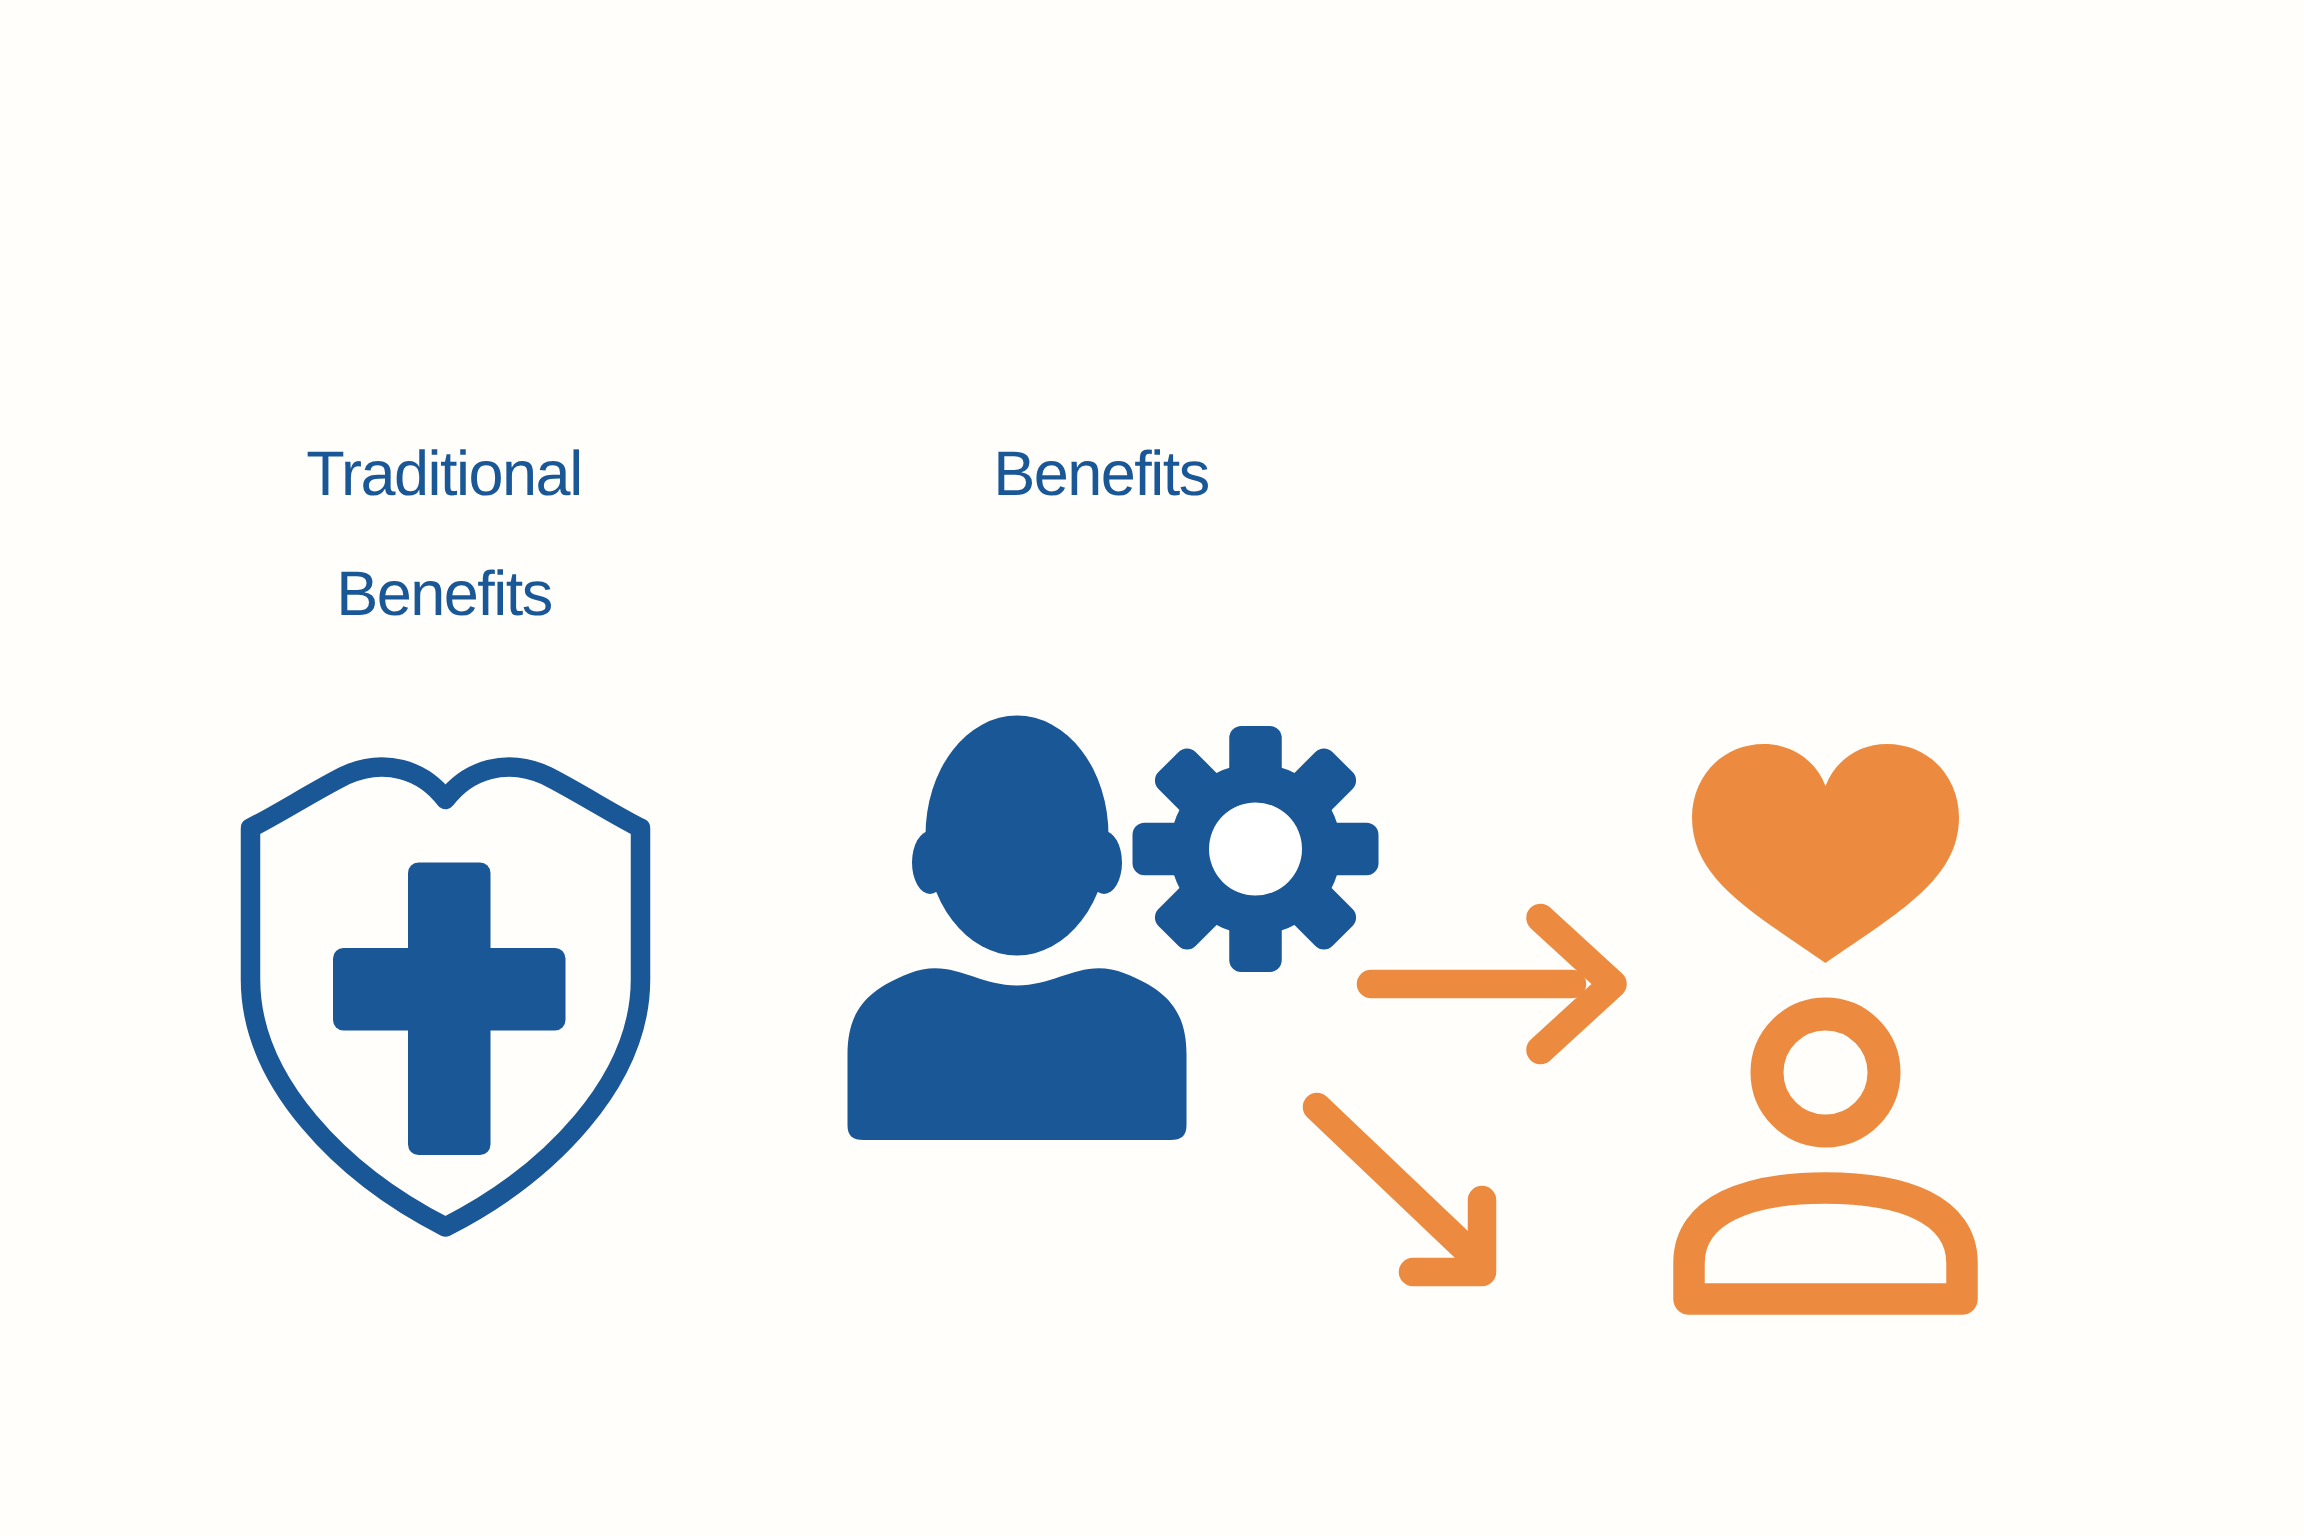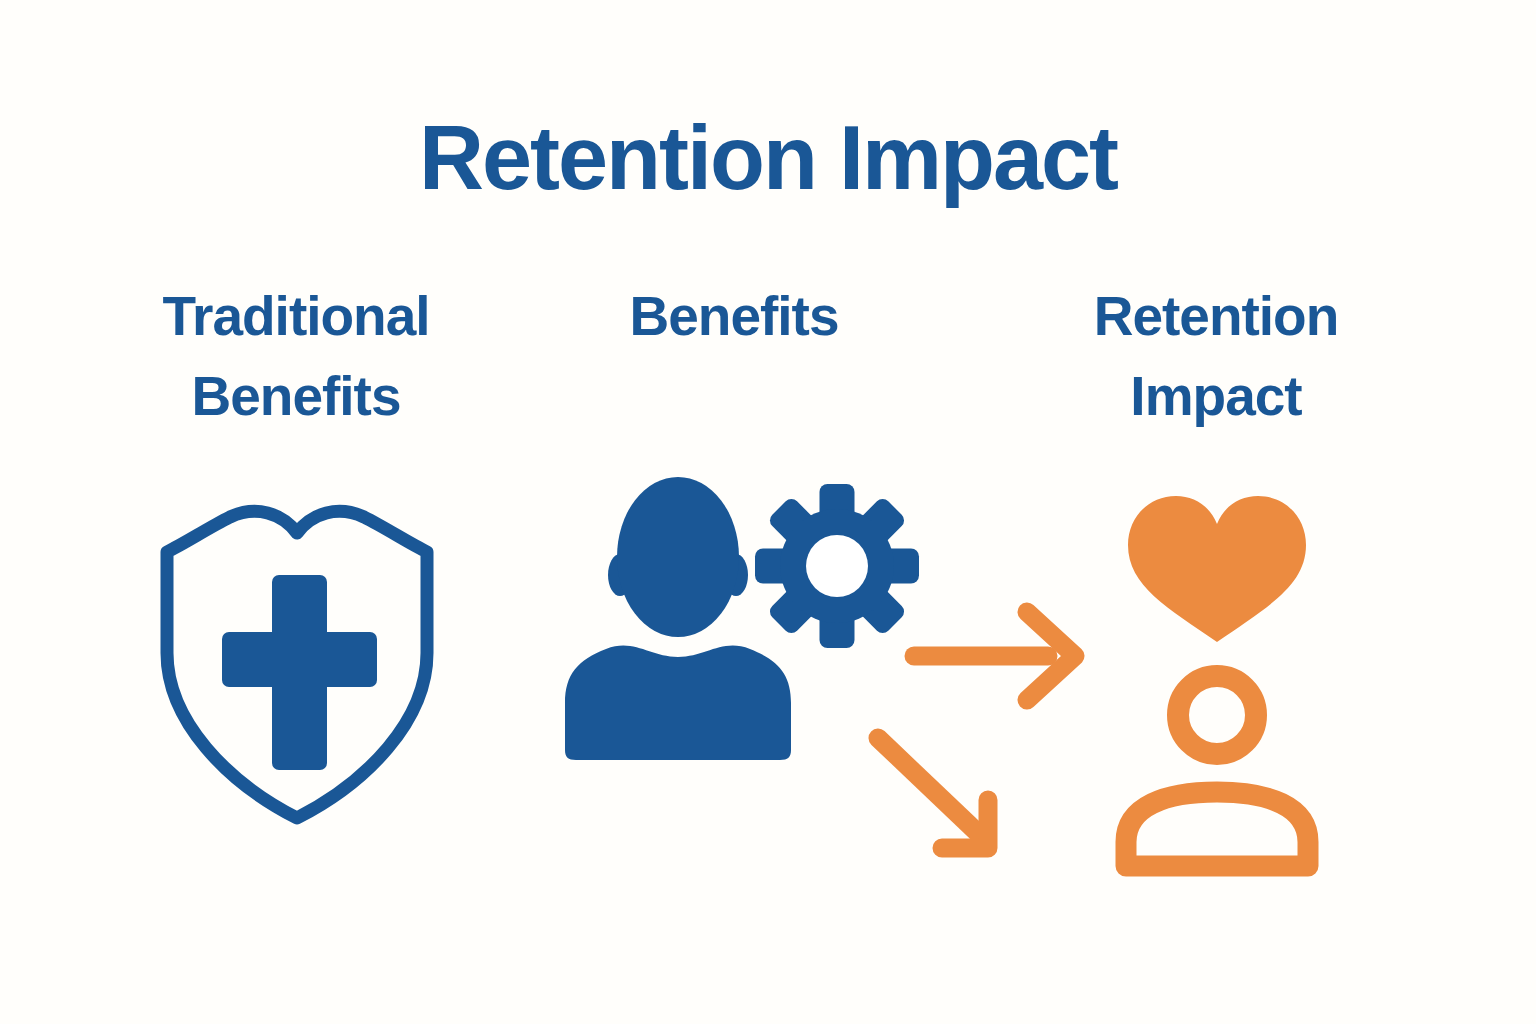--- a/index.html
+++ b/index.html
@@ -27,55 +27,50 @@
     line-height: 100px;
     font-weight: bold;
     letter-spacing: -2px;
     color: var(--blue);
   }
   .heading {
     position: absolute;
     top: 276px;
     width: 500px;
     text-align: center;
-    font-size: 55px;
+    font-size: 42px;
     line-height: 80px;
-    font-weight: bold;
+    font-weight: normal;
     letter-spacing: -1px;
     color: var(--blue);
   }
   .heading.col-1 { left: 46px; }
   .heading.col-2 { left: 484px; }
   .heading.col-3 { left: 966px; }
   .icon { position: absolute; display: block; }
   .blue-icon   { color: var(--blue); }
   .orange-icon { color: var(--orange); }
   #shield-icon       { left: 160px;  top: 503px; }
   #person-gear-icon  { left: 556px;  top: 468px; }
   #arrow-right-icon  { left: 898px;  top: 596px; }
   #arrow-dr-icon     { left: 862px;  top: 718px; }
   #heart-person-icon { left: 1110px; top: 490px; }
 </style>
 </head>
 <body>
 
 <div class="canvas">
 
-  <h1 class="title">Retention Impact</h1>
 
   <div class="heading col-1">
     <div>Traditional</div>
     <div>Benefits</div>
   </div>
   <div class="heading col-2">
     <div>Benefits</div>
-  </div>
-  <div class="heading col-3">
-    <div>Retention</div>
-    <div>Impact</div>
   </div>
 
   <svg id="shield-icon" class="icon blue-icon" width="274" height="322" viewBox="0 0 274 322">
     <path d="M137 30 C122 10 96 2 70 14 C50 24 25 40 7 49 L7 150 C7 218 68 280 137 315 C206 280 267 218 267 150 L267 49 C249 40 224 24 204 14 C178 2 152 10 137 30 Z" fill="none" stroke="currentColor" stroke-width="13" stroke-linejoin="round" stroke-linecap="round"></path>
     <rect x="112" y="72" width="55" height="195" rx="7" fill="currentColor"></rect>
     <rect x="62" y="129" width="155" height="55" rx="7" fill="currentColor"></rect>
   </svg>
 
   <svg id="person-gear-icon" class="icon blue-icon" width="370" height="300" viewBox="0 0 370 300">
     <ellipse cx="64" cy="107" rx="12" ry="21" fill="currentColor"></ellipse>

